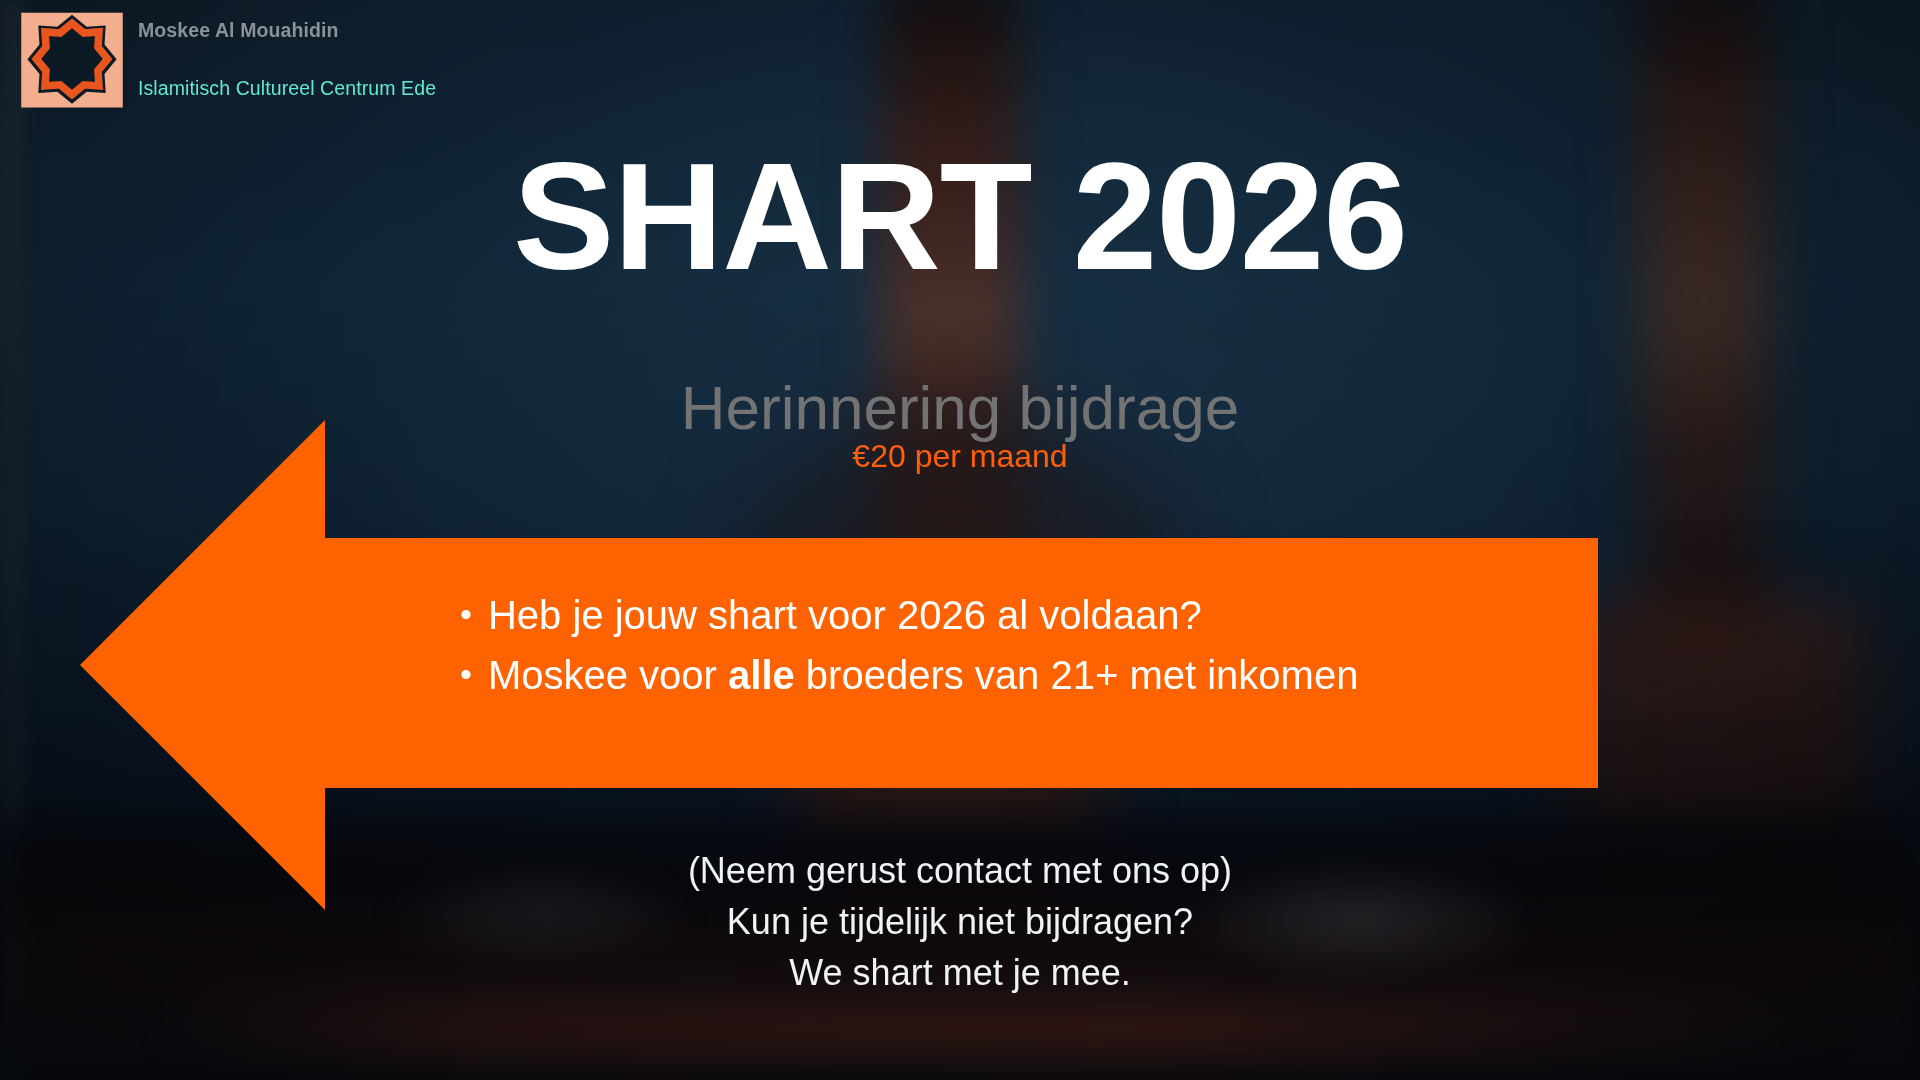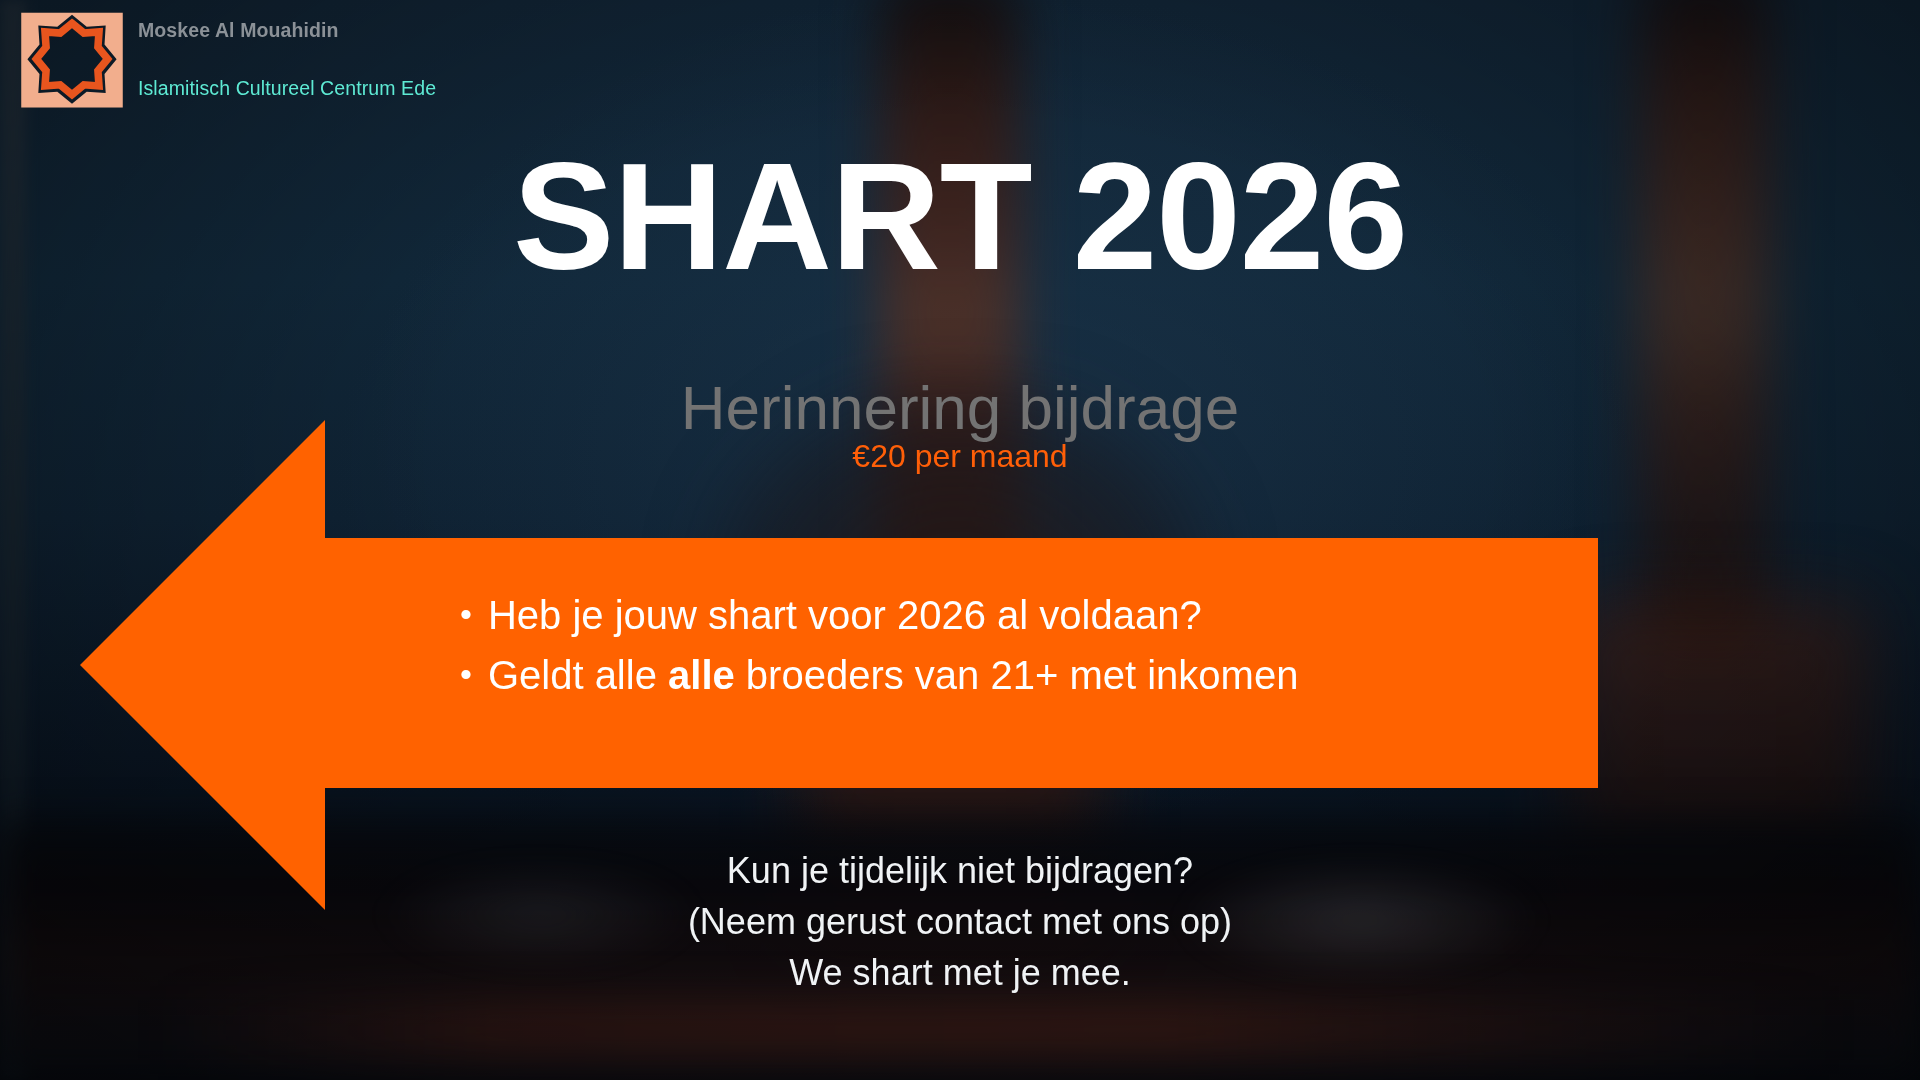--- a/index.html
+++ b/index.html
@@ -230,23 +230,23 @@
     </svg>
   </div>
 
   <div class="banner-text">
     <div class="bullet-row">
       <span class="bullet-dot">•</span>
       <span><span>Heb je jouw shart voor 2026 al voldaan?</span></span>
     </div>
     <div class="bullet-row">
       <span class="bullet-dot">•</span>
-      <span><span>Geldt alle </span><b>alle</b><span> broeders van 21+ met inkomen</span></span>
+      <span><span>Moskee voor </span><b>alle</b><span> broeders van 21+ met inkomen</span></span>
     </div>
   </div>
 
   <div class="footer-note">
+    <div>(Neem gerust contact met ons op)</div>
     <div>Kun je tijdelijk niet bijdragen?</div>
-    <div>(Neem gerust contact met ons op)</div>
     <div>We shart met je mee.</div>
   </div>
 
 </div>
 
 </body></html>

